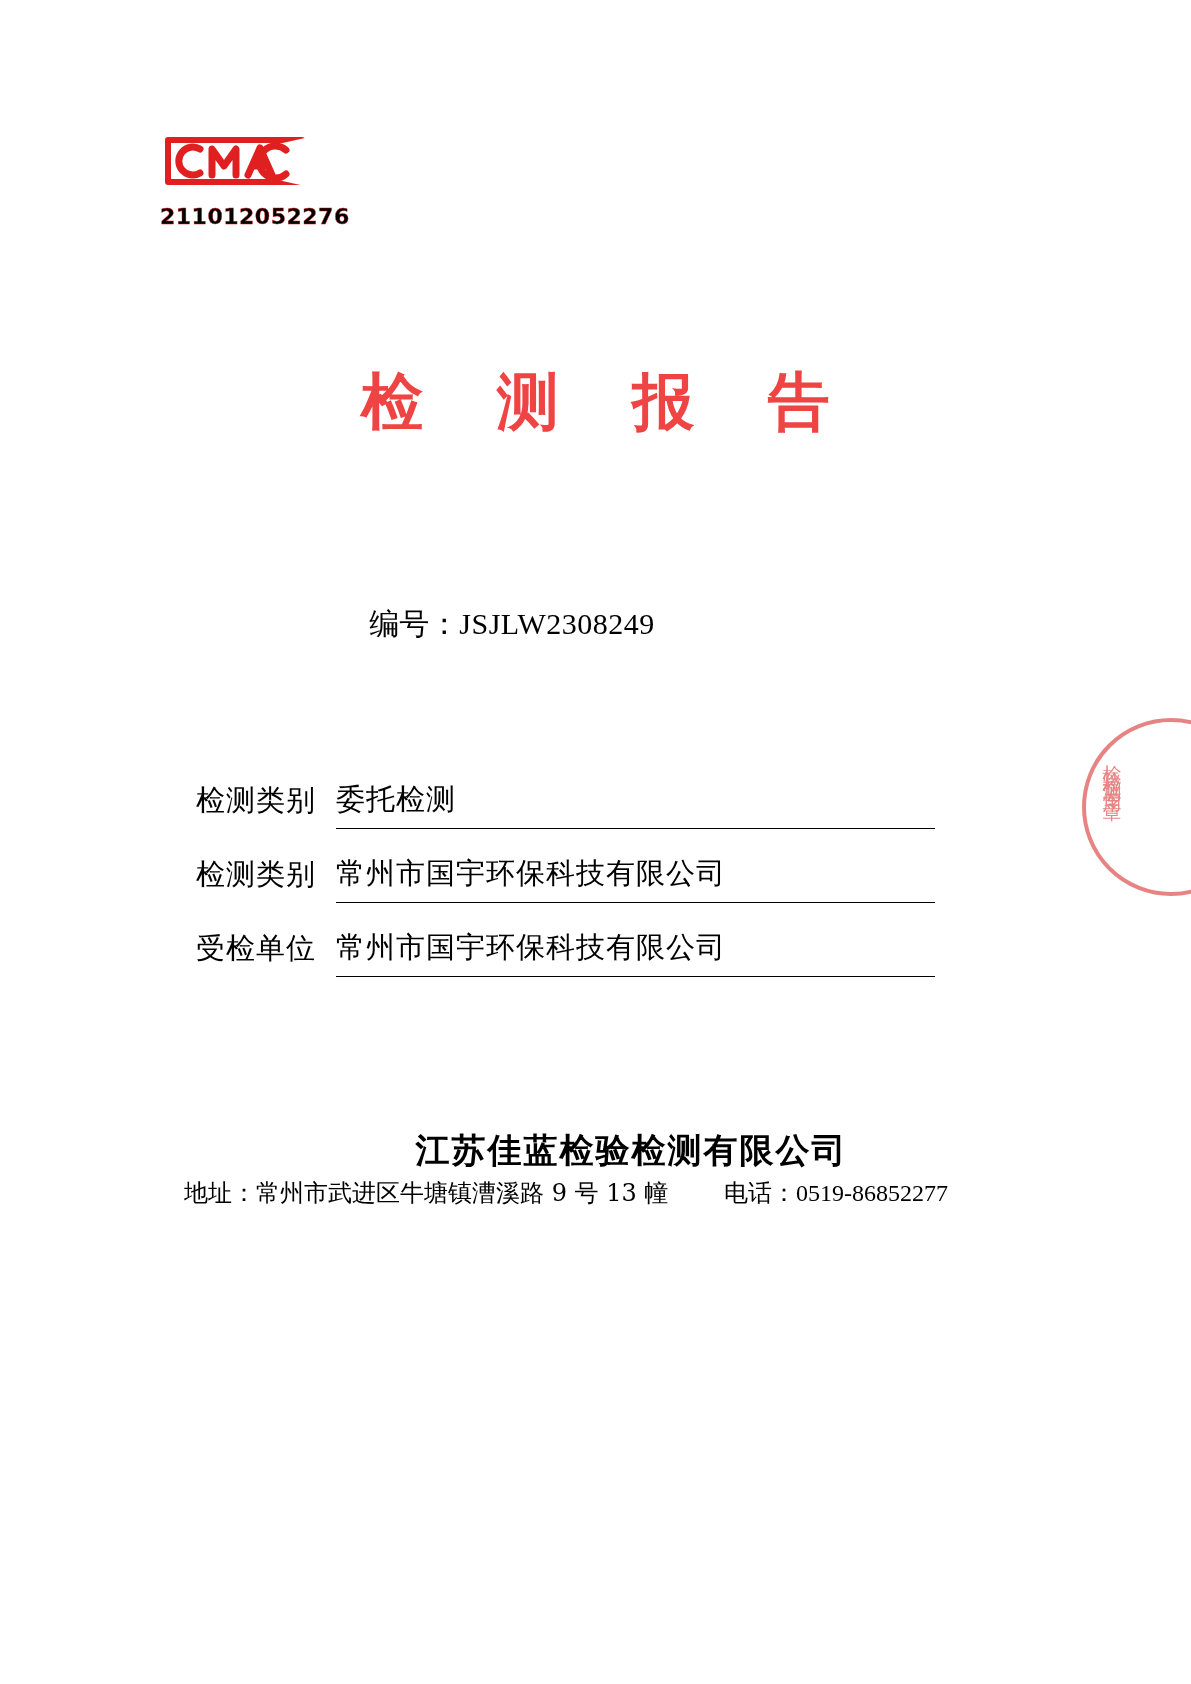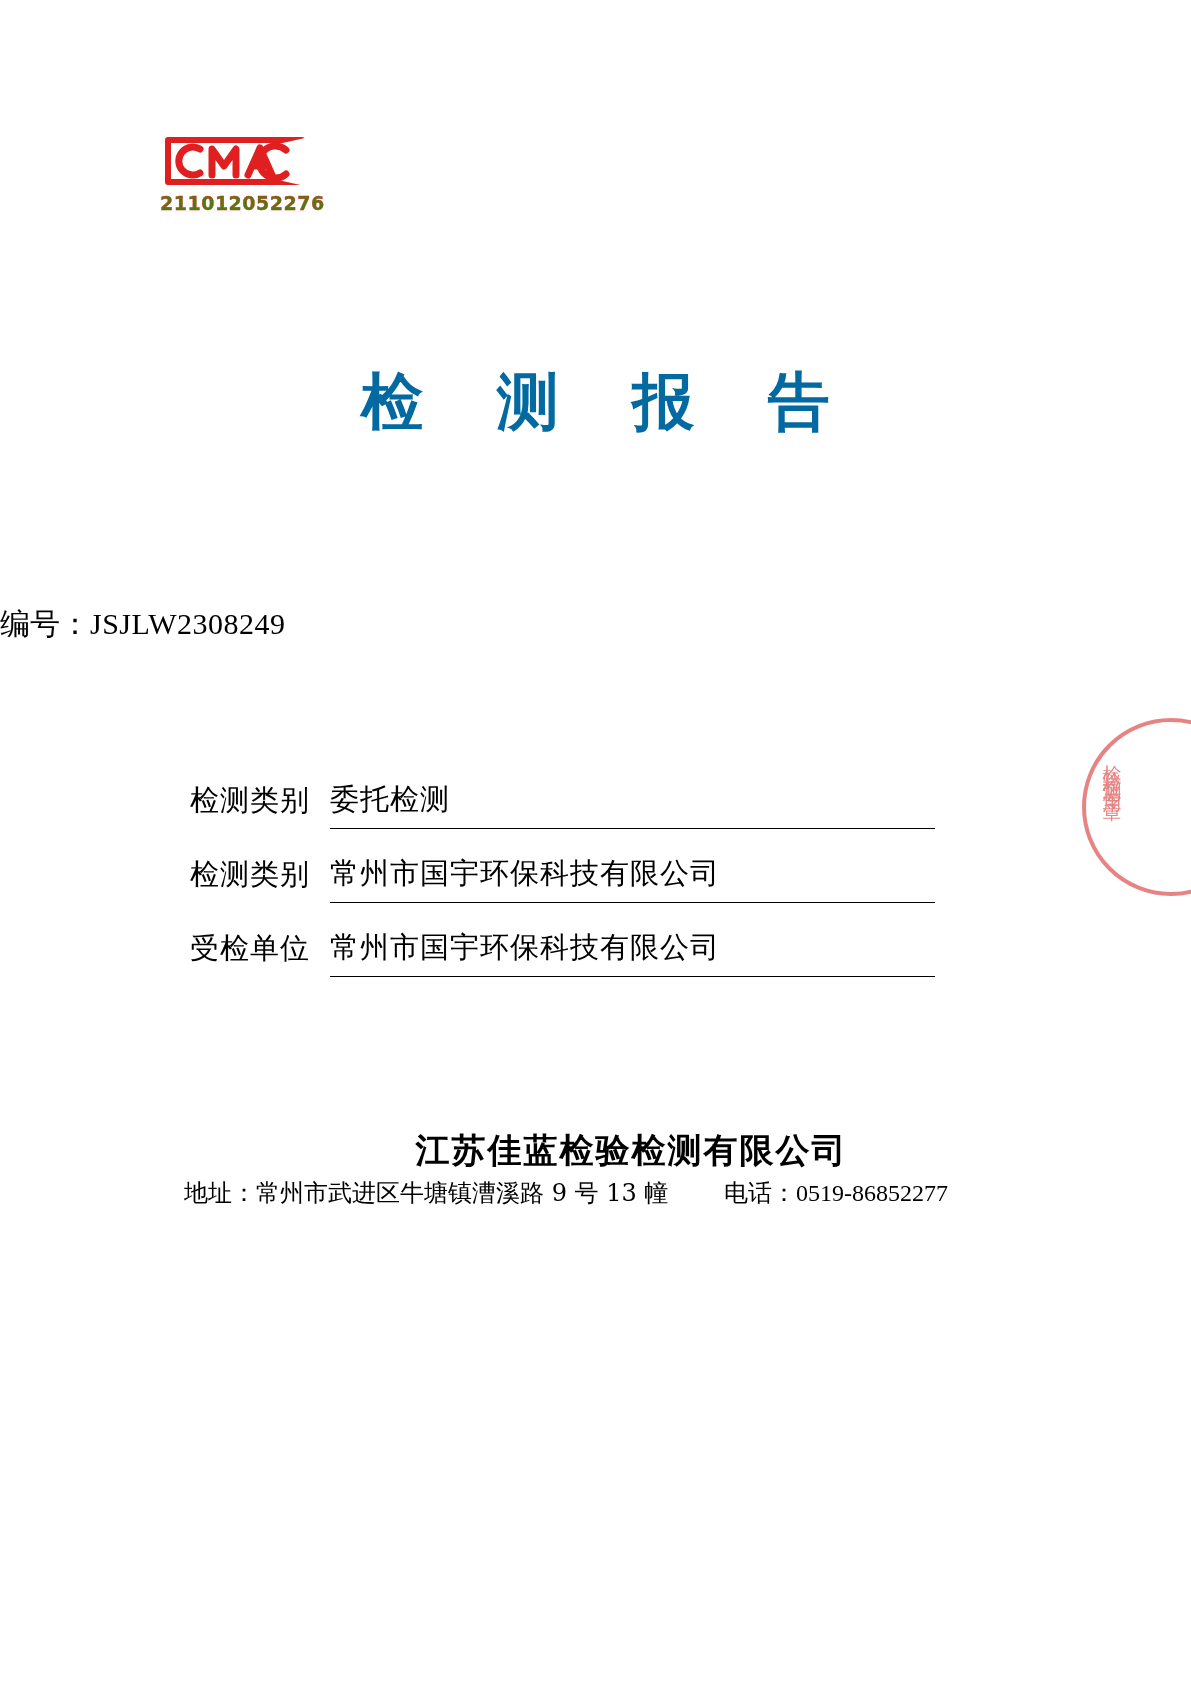--- a/index.html
+++ b/index.html
@@ -24,49 +24,50 @@
     width: 190px;
   }
   .cma-logo {
     width: 150px;
     height: 62px;
     display: block;
   }
   .cma-number {
     font-family: "DejaVu Sans", sans-serif;
     font-weight: bold;
-    font-size: 19px;
+    font-size: 22px;
     letter-spacing: 0.5px;
-    color: #4d7c0f;
-    margin-top: 2px;
+    color: #000000;
+    margin-top: 14px;
     line-height: 1;
     -webkit-text-stroke: 0.4px #e02020;
   }
 
   
   .report-title {
     position: absolute;
     top: 360px;
     left: 0;
     width: 1191px;
     text-align: center;
     font-family: "DejaVu Serif", serif;
     font-weight: bold;
     font-size: 62px;
     letter-spacing: 26px;
     text-indent: 26px;
-    color: #0369a1;
+    color: #ef4444;
   }
 
   
   .report-no {
     position: absolute;
     top: 604px;
     left: 0;
     width: 1024px;
+    text-align: center;
     font-size: 30px;
   }
   .report-no .label {
     font-family: "DejaVu Serif", serif;
   }
   .report-no .value {
     font-family: "Liberation Serif", serif;
     letter-spacing: 0.5px;
   }
 
@@ -83,20 +84,21 @@
     height: 74px;
   }
   .field-label {
     width: 140px;
     flex: 0 0 140px;
     font-family: "DejaVu Serif", serif;
     font-size: 29px;
     letter-spacing: 1px;
     padding-bottom: 8px;
     white-space: nowrap;
+    margin-left: 6px;
   }
   .field-value {
     flex: 1 1 auto;
     border-bottom: 1.6px solid #000;
     font-family: "DejaVu Serif", serif;
     font-size: 29px;
     padding-bottom: 8px;
     letter-spacing: 1px;
   }
 

